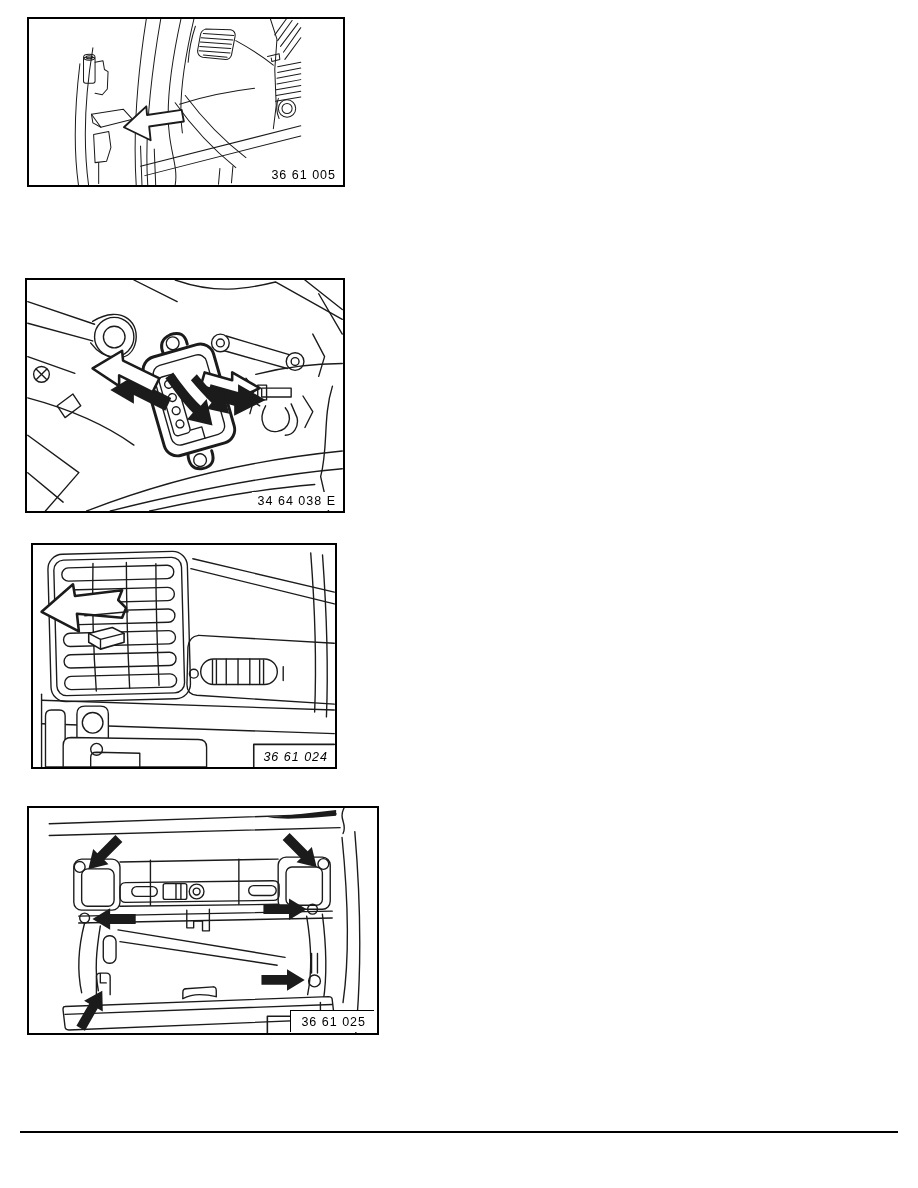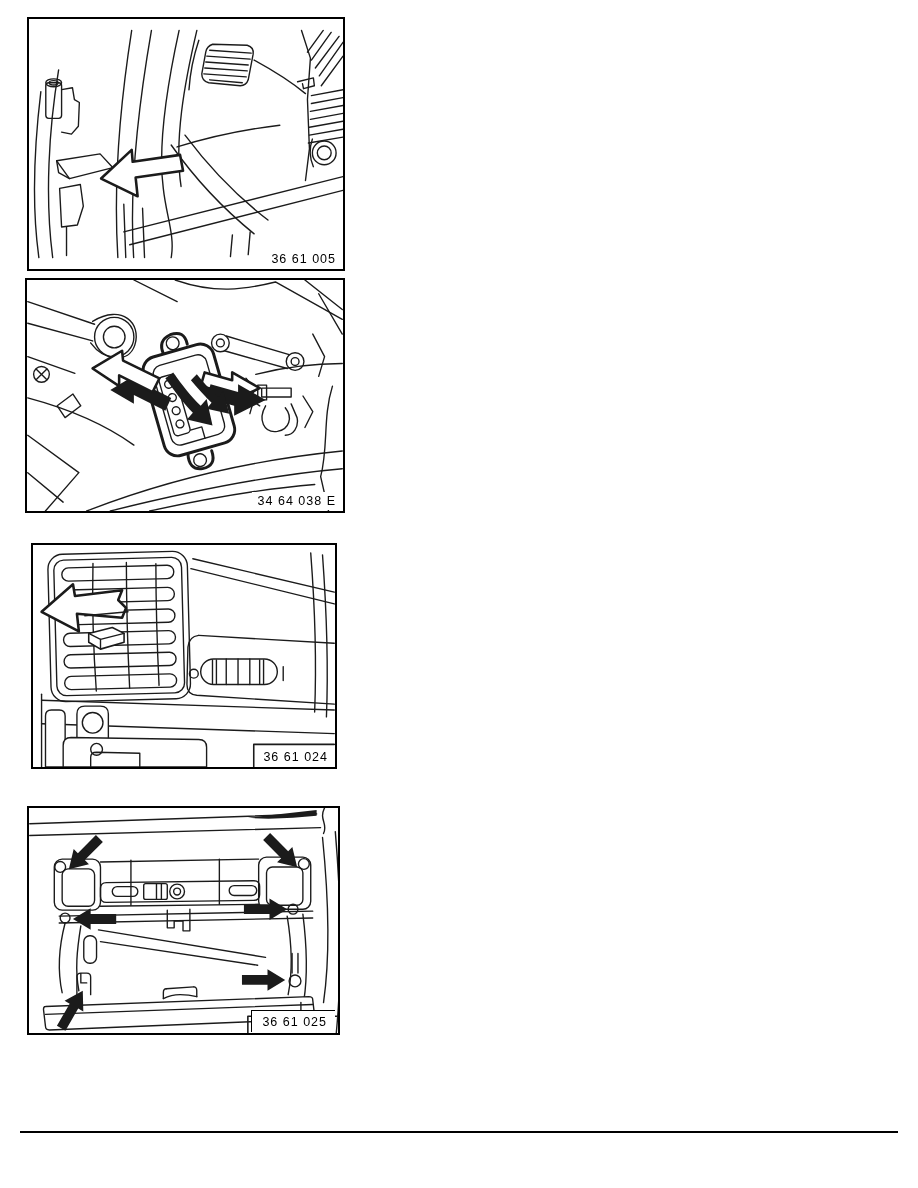--- a/index.html
+++ b/index.html
@@ -40,21 +40,21 @@
     left:20px;top:1131px;
     width:878px;height:2px;
     background:#000;
   }
 </style>
 </head>
 <body>
 
 <div class="page">
 
-  <figure class="fig" style="left:27px;top:17px;width:318px;height:254px;">
+  <figure class="fig" style="left:27px;top:17px;width:318px;height:170px;">
     <svg viewBox="0 0 318 230">
       <g stroke="#1b1b1b" fill="none" stroke-width="1.4" stroke-linecap="round" stroke-linejoin="round">
 
         <path d="M 30,40 C 20,100 16,170 24,230"></path>
         <path d="M 12,62 C 5,120 3,180 10,230"></path>
         <g>
           <rect x="17" y="53" width="16" height="36" rx="3"></rect>
           <ellipse cx="25" cy="53" rx="8" ry="4"></ellipse>
           <ellipse cx="25" cy="53" rx="4.5" ry="2.2"></ellipse>
           <path d="M 33,60 L 44,58 L 46,70 L 51,73 L 50,97 L 43,105 L 33,103"></path>
@@ -165,21 +165,21 @@
         <path fill="#ffffff" stroke-width="2.6" d="M 66,90 L 96,72 L 97,82 L 134,100 L 127,114 L 93,97 L 93,108 Z"></path>
         <path fill="#ffffff" stroke-width="2.6" d="M 236,110 L 208,94 L 208,102 L 180,94 L 176,108 L 204,115 L 203,125 Z"></path>
         <path fill="#1b1b1b" stroke="none" d="M 242,122 L 214,106 L 214,114 L 186,106 L 182,120 L 210,128 L 210,138 Z"></path>
         <path fill="#1b1b1b" stroke="none" d="M 148,94 C 158,108 166,118 176,128 L 182,121 L 188,148 L 162,142 L 168,135 C 158,125 150,114 140,100 Z"></path>
         <path fill="#1b1b1b" stroke="none" d="M 172,96 C 180,106 187,113 194,119 L 199,113 L 205,136 L 182,131 L 187,125 C 180,118 173,110 166,102 Z"></path>
       </g>
     </svg>
     <figcaption class="figlabel">34 64 038 E</figcaption>
   </figure>
 
-  <figure class="fig" style="left:31px;top:543px;width:306px;height:226px;">
+  <figure class="fig" style="left:31px;top:543px;width:306px;height:226px;font-style:italic;">
     <svg viewBox="0 0 306 226">
       <g stroke="#1b1b1b" fill="none" stroke-width="1.4" stroke-linecap="round" stroke-linejoin="round">
 
         <g transform="rotate(-1.5 86 82)">
           <rect x="16" y="8" width="142" height="150" rx="15"></rect>
           <rect x="22" y="14" width="130" height="138" rx="10"></rect>
           <rect x="30" y="22" width="114" height="13.5" rx="6.7"></rect>
           <rect x="30" y="44.5" width="114" height="13.5" rx="6.7"></rect>
           <rect x="30" y="66.5" width="114" height="13.5" rx="6.7"></rect>
           <rect x="30" y="88.5" width="114" height="13.5" rx="6.7"></rect>
@@ -219,21 +219,21 @@
 
         <path fill="#ffffff" stroke-width="2.6" d="M 8,68 L 40,40 L 42,52 L 90,46 L 86,56 L 94,64 L 90,74 L 44,70 L 46,88 Z"></path>
         <path d="M 52,72 L 96,68"></path>
 
         <path d="M 224,203 L 306,203 M 224,203 L 224,226" stroke-width="1.6"></path>
       </g>
     </svg>
     <figcaption class="figlabel">36 61 024</figcaption>
   </figure>
 
-  <figure class="fig" style="left:27px;top:806px;width:313px;height:229px;">
+  <figure class="fig" style="left:27px;top:806px;width:352px;height:229px;">
     <svg viewBox="0 0 313 229">
       <defs>
         <path id="arr4" d="M 30,0 L 12,-11 L 12,-5 L -14,-5 L -14,5 L 12,5 L 12,11 Z"></path>
       </defs>
       <g stroke="#1b1b1b" fill="none" stroke-width="1.4" stroke-linecap="round" stroke-linejoin="round">
 
         <path d="M 0,16 L 292,6 M 0,28 L 296,20"></path>
         <path fill="#1b1b1b" stroke="none" d="M 222,10 L 292,2 L 292,8 C 270,10 246,12 222,10 Z"></path>
         <path d="M 300,0 C 294,12 304,16 299,26"></path>
         <path d="M 298,30 C 304,90 306,150 299,198"></path>

